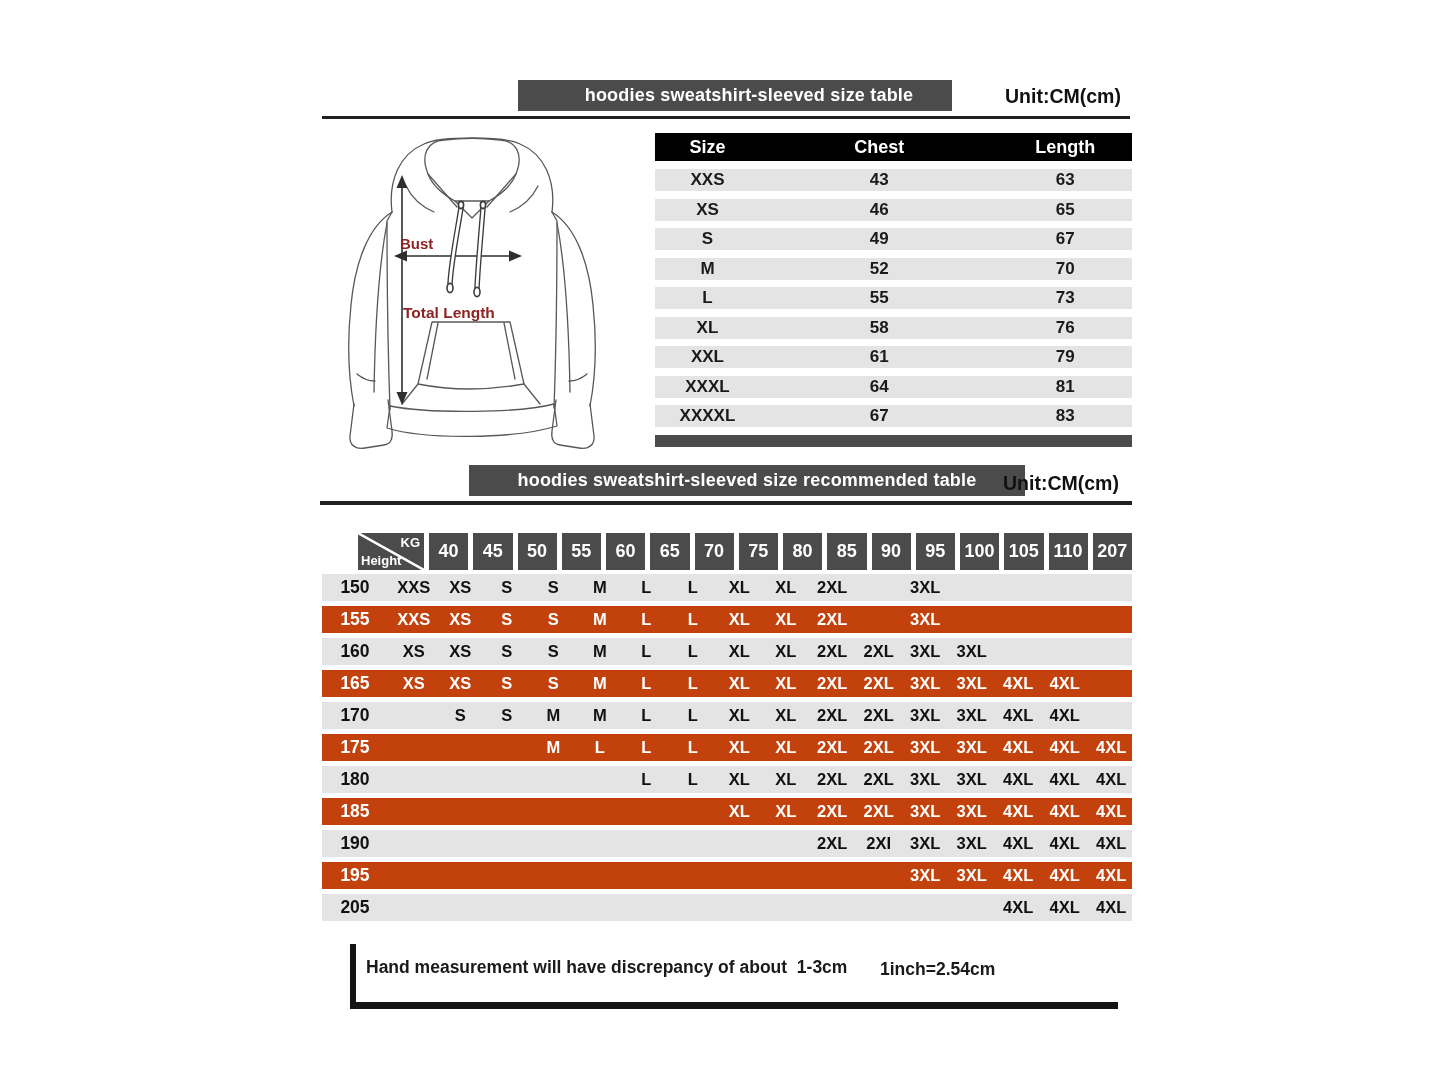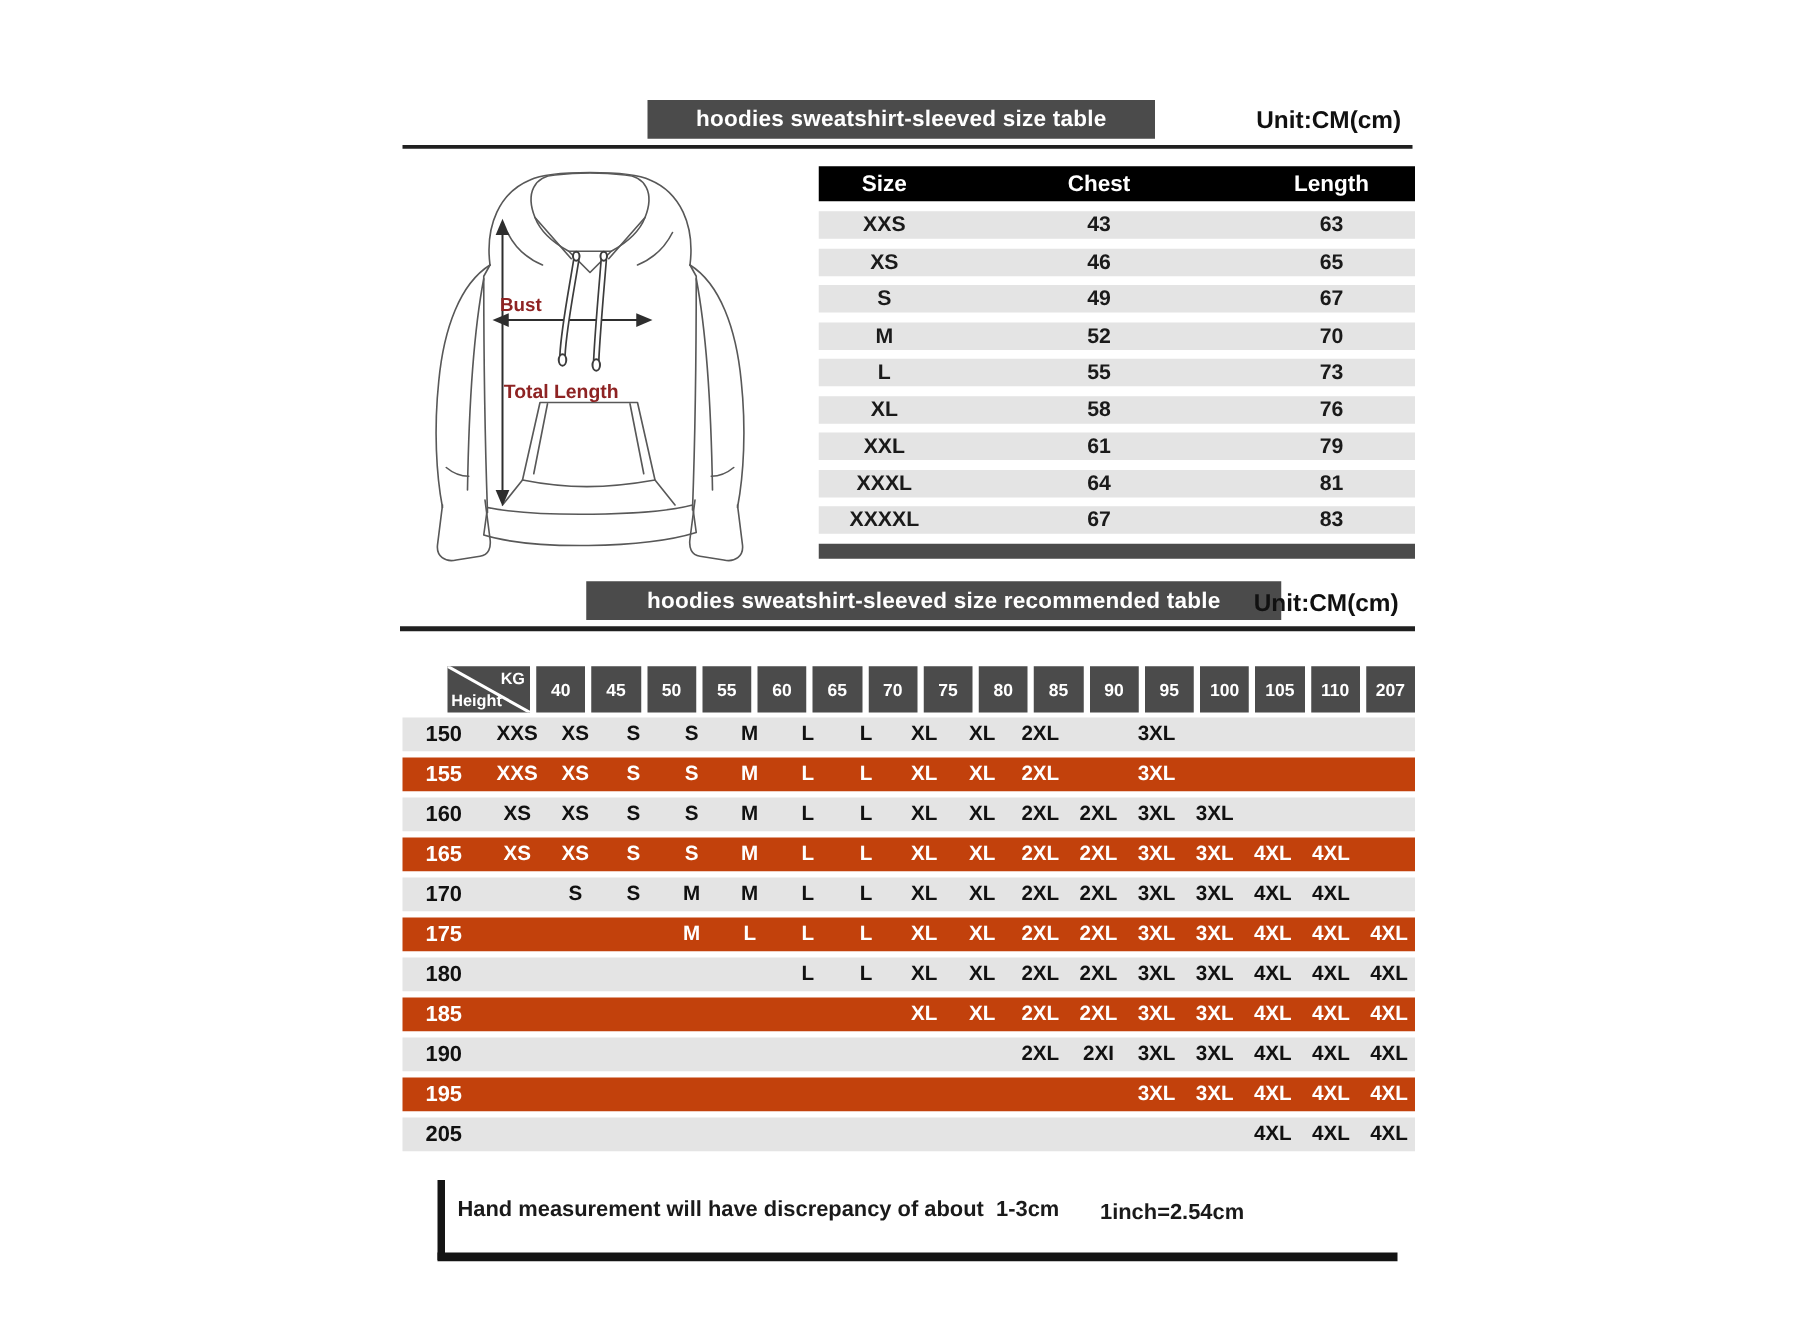--- a/index.html
+++ b/index.html
@@ -5,21 +5,21 @@
   html,body { margin:0; padding:0; background:#fff; }
   .canvas {
     position:relative; width:1445px; height:1071px; background:#ffffff; overflow:hidden;
     font-family:"Liberation Sans", sans-serif; font-weight:bold; color:#1a1a1a;
   }
   .bar-title {
     position:absolute; background:#4b4b4b; color:#fff;
     display:flex; align-items:center; justify-content:center;
     font-size:18px; letter-spacing:0.2px;
   }
-  #title1 { left:518px; top:80px;  width:406px; height:31px; }
+  #title1 { left:518px; top:80px;  width:406px; height:31px;padding-left:28px; }
   #title2 { left:441px; top:465px; width:556px; height:31px;margin-left:28px; }
   .unit { position:absolute; font-size:19.5px; color:#111;text-align:center; }
   #unit1 { left:1005px; top:85px;  }
   #unit2 { left:1003px; top:472px; }
   .rule { position:absolute; background:#202020; }
   #rule1 { left:322px; top:116px; width:808px; height:3px; }
   #rule2 { left:320px; top:501px; width:812px; height:4px; }
 
   
   #hoodie { position:absolute; left:330px; top:128px; width:290px; height:335px; }
@@ -35,21 +35,21 @@
     height:22px; align-items:center; text-align:center; font-size:17px; margin-bottom:7.5px;
   }
   .t1-footer-bar { height:12px; background:#4b4b4b; width:100%; }
 
   
   #matrix { position:absolute; left:322px; top:533px; width:810px; }
   .m-grid { display:grid; grid-template-columns:66px repeat(16, 1fr); column-gap:5px; }
   .m-header { height:37px; margin-bottom:4px;margin-left:36px; }
   .mh-box {
     background:#4b4b4b; color:#fff; display:flex; align-items:center; justify-content:center;
-    font-size:14px;
+    font-size:18px;
   }
   .m-corner { background:#4b4b4b; position:relative; color:#fff; }
   .m-corner svg { position:absolute; left:0; top:0; width:100%; height:100%; }
   .m-corner .kg  { position:absolute; top:2px; right:4px; font-size:13px; }
   .m-corner .hgt { position:absolute; bottom:2px; left:3px; font-size:13px; }
   .m-row { height:27px; margin-bottom:5px; align-items:center; text-align:center; font-size:16.5px; }
   .m-row.light { background:#e4e4e4; color:#111; }
   .m-row.dark  { background:#c2410c; color:#fff; }
   .m-height { font-size:17.5px; }
 

